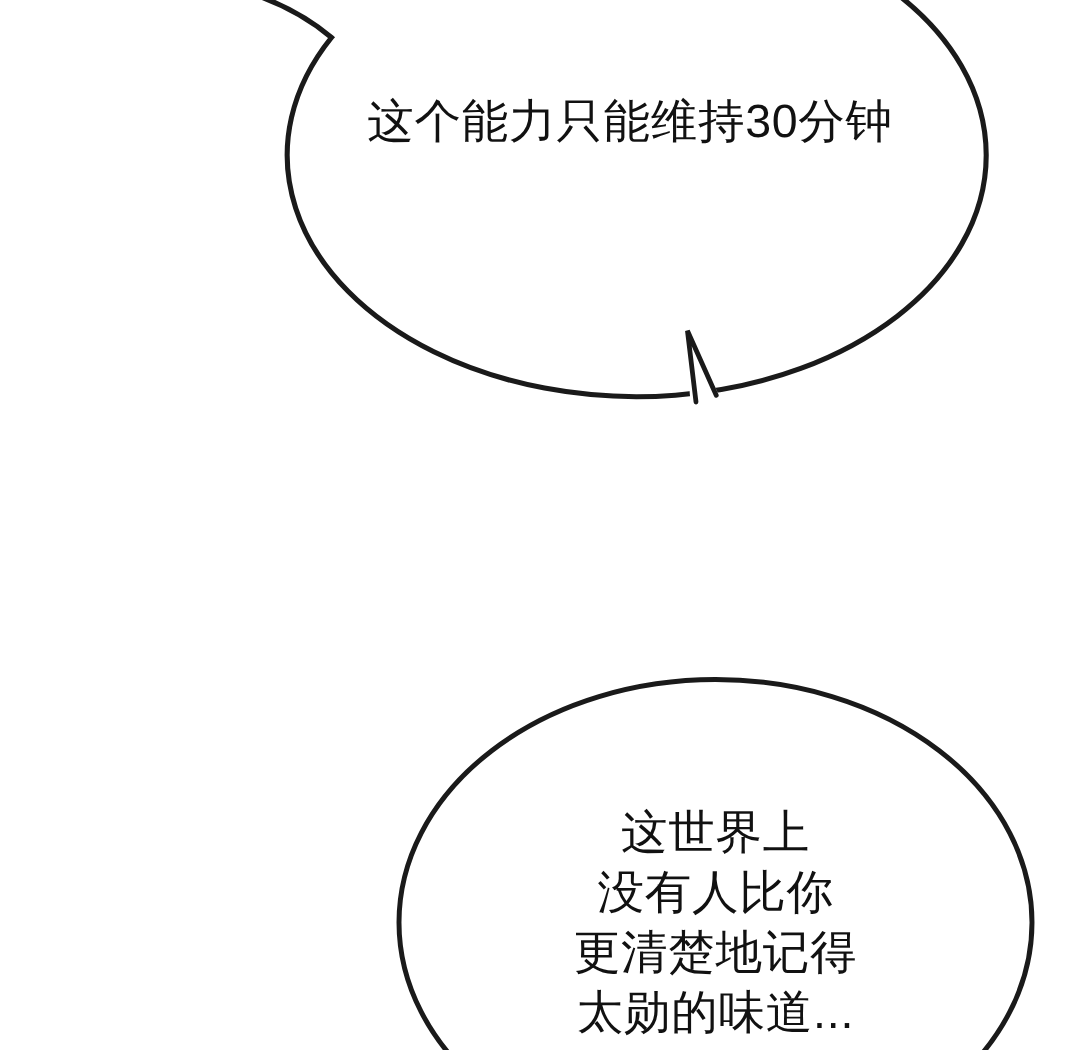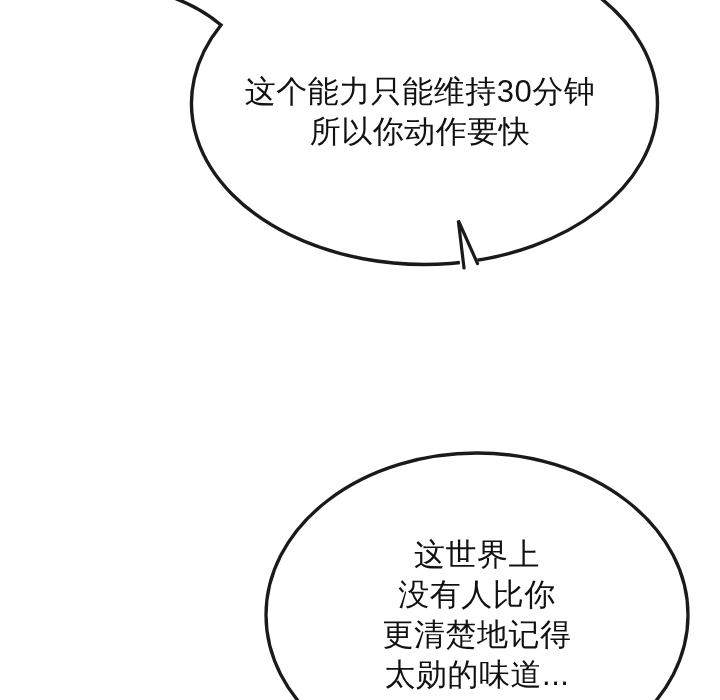--- a/index.html
+++ b/index.html
@@ -27,21 +27,21 @@
     text-align: center;
     color: #111111;
     font-weight: 500;
     font-size: 31px;
     line-height: 40px;
     letter-spacing: 0.5px;
     white-space: nowrap;
   }
   .dialogue.top {
     left: 120px;
-    top: 72px;
+    top: 61px;
     width: 600px;
     text-align: center;
   }
   .dialogue.bottom {
     left: 177px;
     top: 535px;
     width: 600px;
   }
 </style>
 </head>
@@ -55,21 +55,20 @@
 
     <path d="M 460.5 271 L 456.5 216 L 480.5 266 Z" fill="#ffffff" stroke="none"></path>
 
     <path d="M 464 268 L 458.3 220.5 L 477.5 263.5" fill="none" stroke="#1a1a1a" stroke-width="3.2" stroke-linecap="round" stroke-linejoin="miter"></path>
 
     <ellipse cx="477" cy="615" rx="211" ry="162" fill="#ffffff" stroke="#1a1a1a" stroke-width="3.3"></ellipse>
   </svg>
 
   <div class="dialogue top">
     <div>这个能力只能维持30分钟</div>
-    <div>所以你动作要快</div>
   </div>
 
   <div class="dialogue bottom">
     <div>这世界上</div>
     <div>没有人比你</div>
     <div>更清楚地记得</div>
     <div>太勋的味道...</div>
   </div>
 
 </div>

